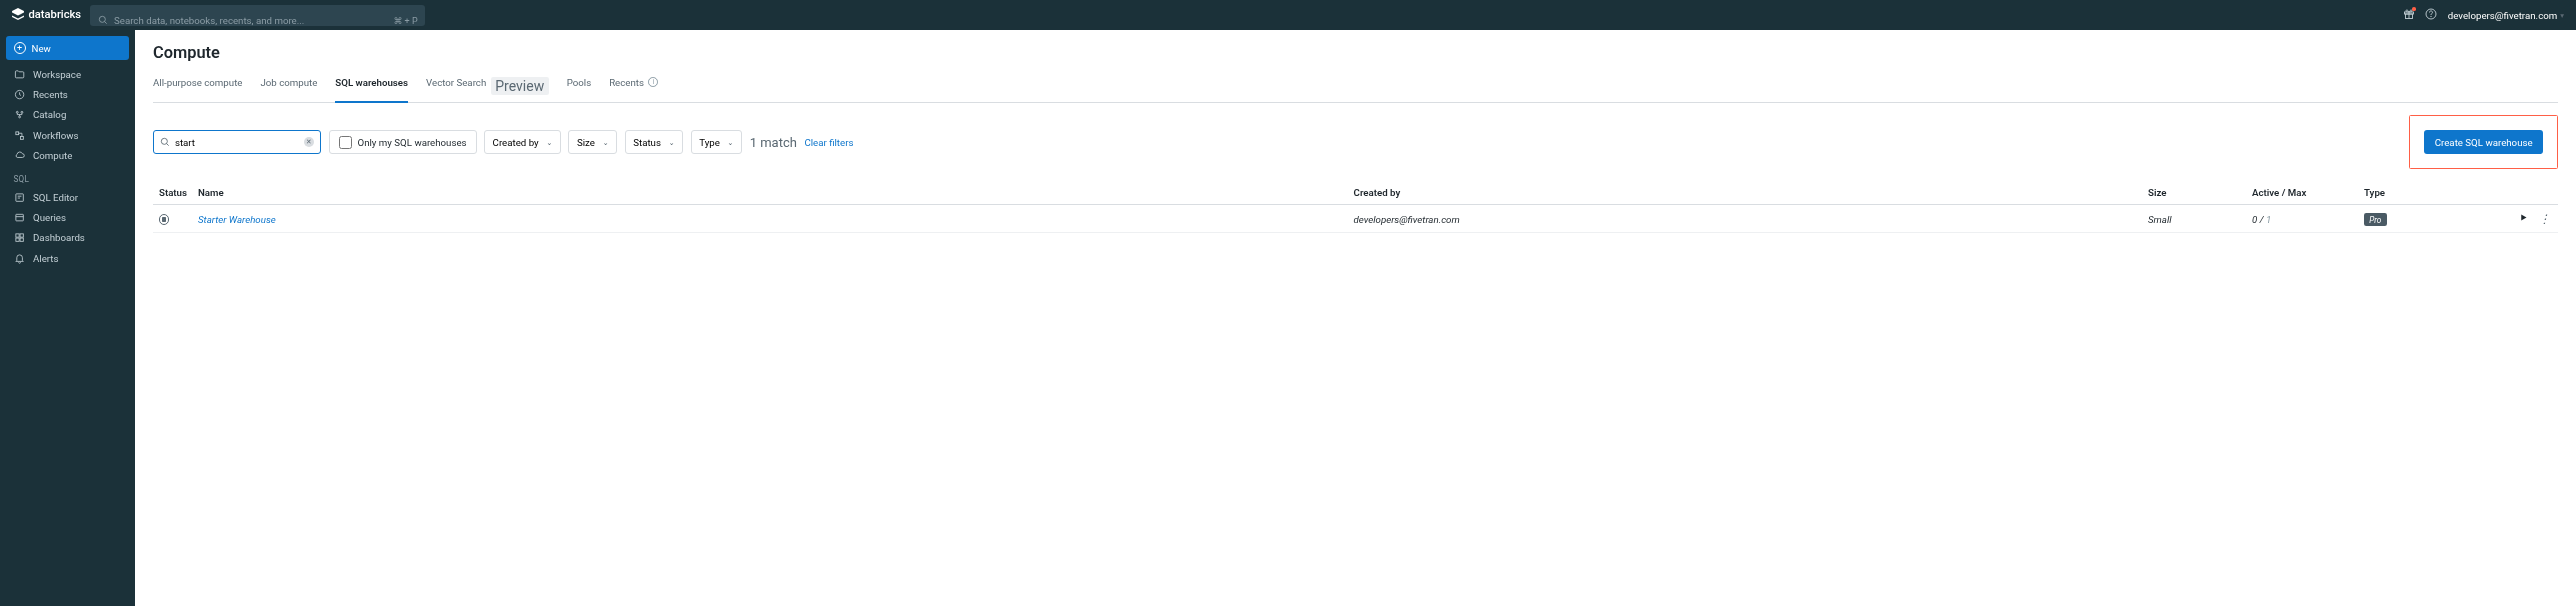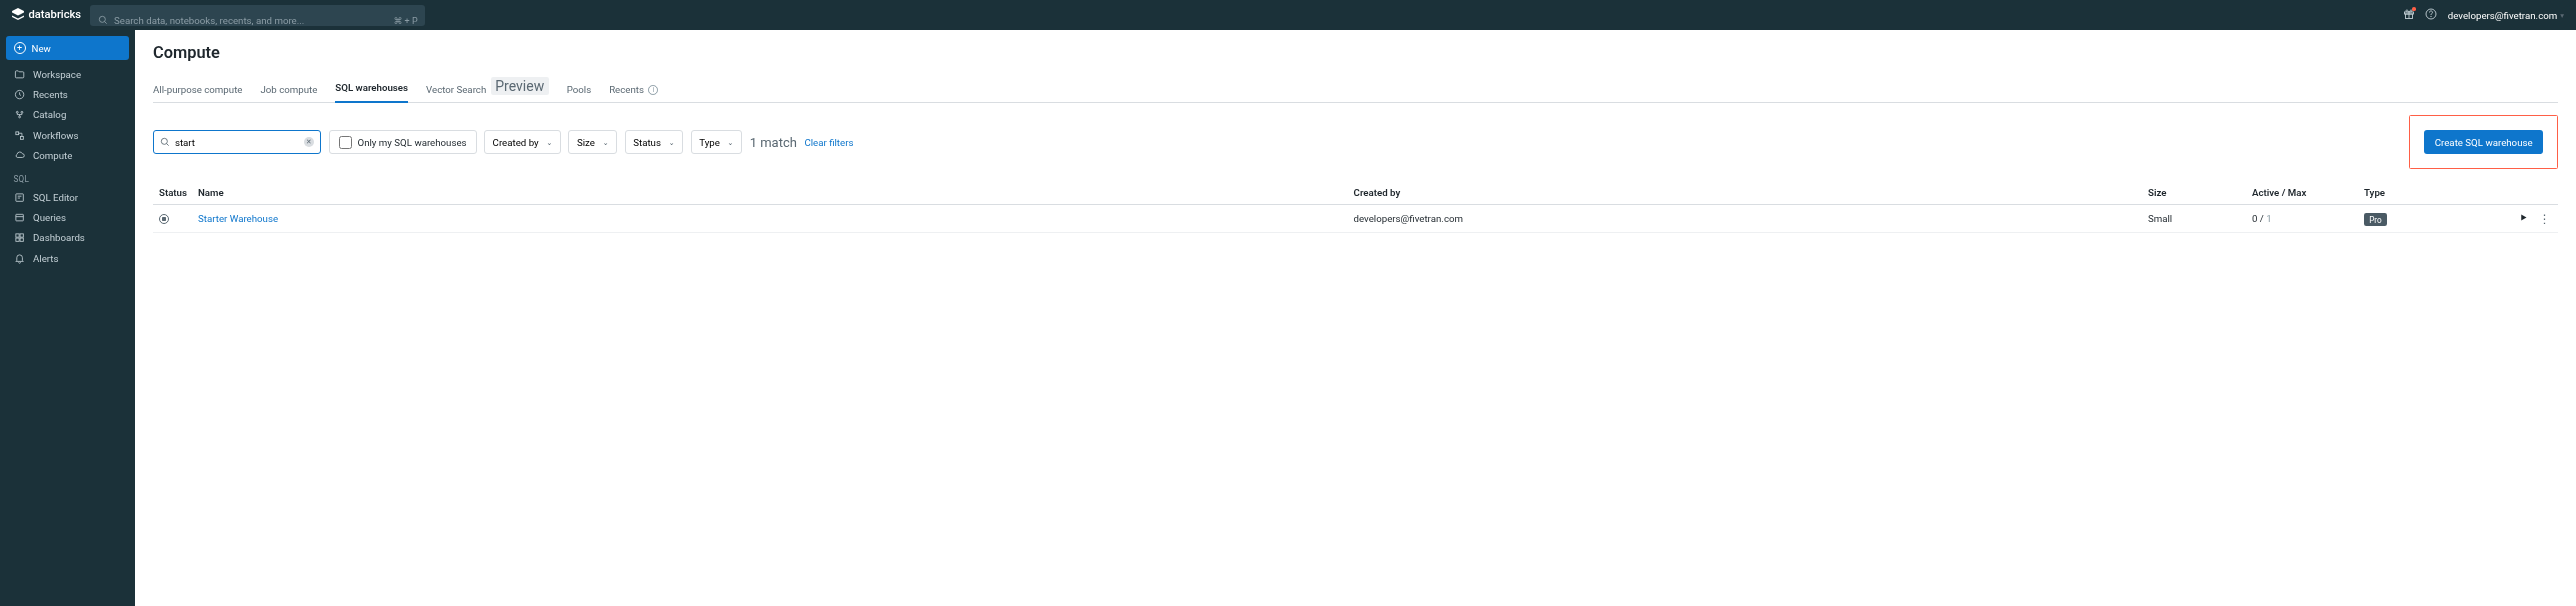--- a/index.html
+++ b/index.html
@@ -23,42 +23,42 @@
 .new-btn { background: #0e76cc; color: #fff; border-radius: 3px; height: 24px; display: flex; align-items: center; gap: 6px; padding: 0 7.5px; cursor: pointer; margin-bottom: 4.5px; }
 .new-btn-icon { width: 12px; height: 12px; border: 1.1px solid #fff; border-radius: 50%; display: flex; align-items: center; justify-content: center; font-size: 9px; line-height: 1; }
 .side-item { display: flex; align-items: flex-start; gap: 7.5px; padding: 4.5px 7.5px; color: #c4d0d6; cursor: pointer; border-radius: 3px; font-size: 9.7px; }
 .side-icon { width: 12px; display: flex; align-items: center; justify-content: center; }
 .side-section { color: #8b9ca5; font-size: 8.2px; padding: 9px 7.5px 3px; text-transform: uppercase; letter-spacing: 0.2px; }
 
 .main { flex: 1; padding: 13.4px 18px; }
 .page-title { font-size: 16.4px; font-weight: 600; margin-bottom: 15px; }
 
 .tabs { display: flex; gap: 18px; border-bottom: 0.7px solid #d9dde1; margin-bottom: 12px; }
-.tab { padding: 0 0 7.5px; color: #5a6872; cursor: pointer; font-size: 9.7px; display: flex; align-items: flex-end; gap: 4.5px; }
+.tab { padding: 0 0 7.5px; color: #5a6872; cursor: pointer; font-size: 9.7px; display: flex; align-items: flex-start; gap: 4.5px; }
 .tab.active { color: #1f272d; font-weight: 600; border-bottom: 2.2px solid #0e76cc; margin-bottom: -0.7px; }
 .preview-badge { background: #eef0f2; color: #5a6872; font-size: 14px; padding: 0.7px 4.5px; border-radius: 2.2px; }
 .info-icon { width: 9.7px; height: 9.7px; border: 0.7px solid #8b9ca5; border-radius: 50%; display: inline-flex; align-items: center; justify-content: center; font-size: 6.7px; color: #8b9ca5; }
 
 .filter-row { display: flex; align-items: center; gap: 7.5px; margin-bottom: 12px; }
 .filter-search { border: 1.5px solid #0e76cc; border-radius: 3px; height: 24px; display: flex; align-items: center; padding: 0 6px; gap: 4.5px; width: 168px; }
 .filter-search input { border: none; outline: none; font-size: 9.7px; flex: 1; }
 .clear-x { width: 10.4px; height: 10.4px; background: #d9dde1; border-radius: 50%; display: flex; align-items: center; justify-content: center; font-size: 6.7px; color: #5a6872; cursor: pointer; }
 .checkbox-wrap { border: 0.7px solid #d9dde1; border-radius: 3px; height: 24px; display: flex; align-items: center; padding: 0 9px; gap: 6px; cursor: pointer; }
 .checkbox-wrap input { cursor: pointer; }
 .dropdown-btn { border: 0.7px solid #d9dde1; border-radius: 3px; height: 24px; display: flex; align-items: center; padding: 0 7.5px; gap: 7.5px; cursor: pointer; font-size: 9.7px; background: #fff; }
 .chevron { font-size: 7.5px; color: #5a6872; }
 .match-text { color: #5a6872; font-size: 13px; }
 .clear-filters { color: #0e76cc; cursor: pointer; font-size: 9.7px; }
 .filter-spacer { flex: 1; }
 .create-btn-wrap { border: 1.5px solid #ff5f46; padding: 14px; border-radius: 1.5px; }
 .create-btn { background: #0e76cc; color: #fff; border: none; border-radius: 3px; height: 24px; padding: 0 10.4px; cursor: pointer; font-size: 9.7px; }
 
 .table { width: 100%; }
 .thead { display: flex; border-bottom: 0.7px solid #d9dde1; padding: 6px 0; font-weight: 600; font-size: 9.7px; }
-.trow { display: flex; border-bottom: 0.7px solid #eef0f2; padding: 7.5px 0; align-items: center; font-size: 9.7px; }
+.trow { display: flex; border-bottom: 0.7px solid #eef0f2; padding: 7.5px 0; align-items: flex-end; font-size: 9.7px; font-style: italic; }
 .col-status { width: 45px; padding-left: 6px; }
 .col-name { flex: 1.6; }
 .col-created { flex: 1.1; }
 .col-size { width: 104px; }
 .col-active { width: 112px; }
 .col-type { width: 142px; }
 .col-actions { width: 52px; display: flex; gap: 10.4px; justify-content: flex-end; padding-right: 7.5px; }
 .status-dot-ring { width: 10.4px; height: 10.4px; border: 1.1px solid #5a6872; border-radius: 50%; display: flex; align-items: center; justify-content: center; }
 .status-dot-inner { width: 4.5px; height: 4.5px; background: #5a6872; border-radius: 0.7px; }
 .link { color: #0e76cc; cursor: pointer; }

